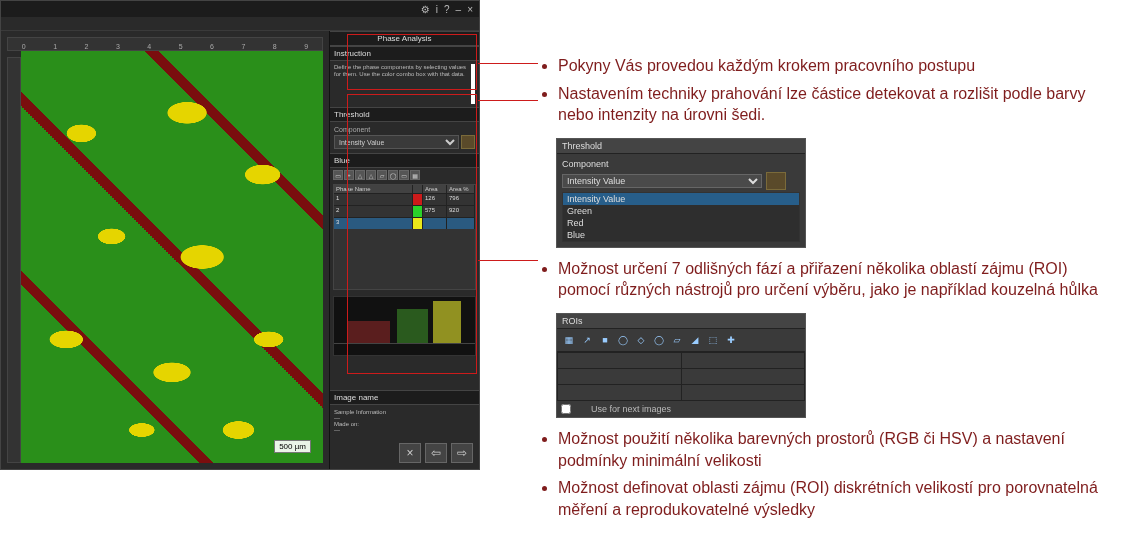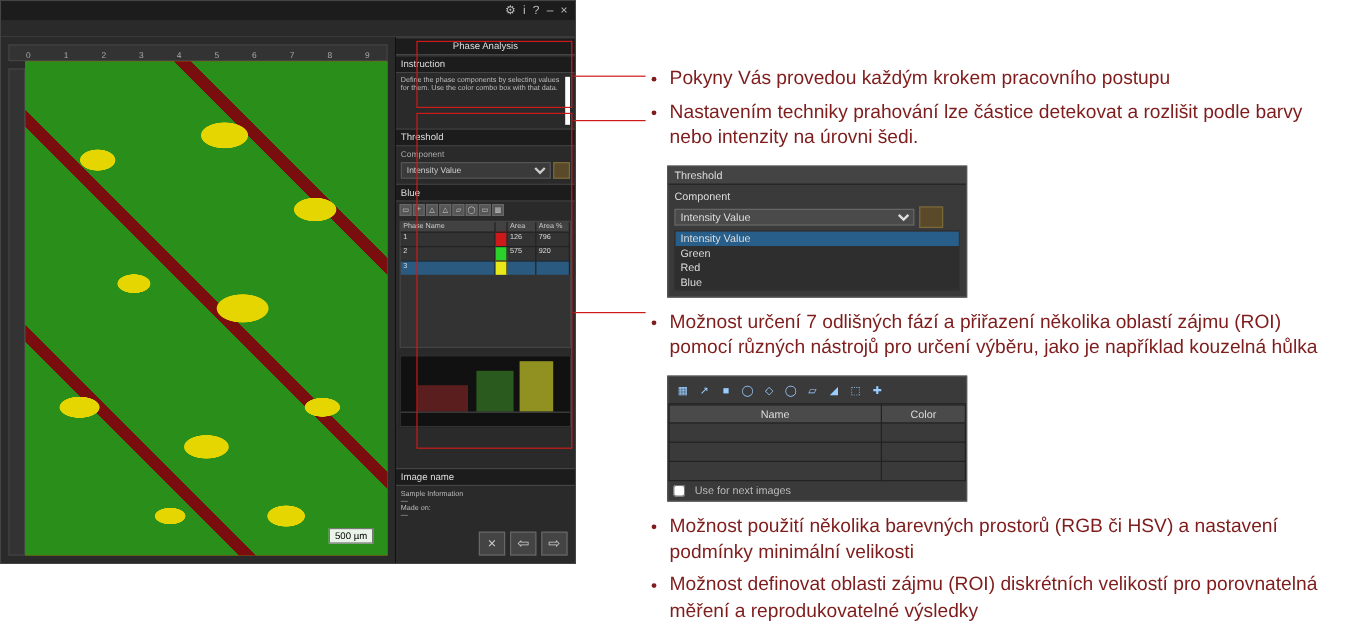--- a/index.html
+++ b/index.html
@@ -6,21 +6,21 @@
   body { background: #fff; font-family: Arial, sans-serif; font-size: 11px; color: #000; width: 1140px; height: 535px; position: relative; }
 
   
   .app { position: absolute; left: 0; top: 0; width: 480px; height: 470px; background: #2e2e2e; border: 1px solid #444; }
   .app-top { height: 16px; background: #1c1c1c; display:flex; justify-content:flex-end; align-items:center; gap:6px; padding:0 6px; color:#bbb; font-size:10px;}
   .app-menubar { height: 14px; background: #2a2a2a; border-bottom: 1px solid #3a3a3a; }
   .app-body { display:flex; height: calc(100% - 30px); }
   .viewer { flex: 1; position: relative; background:#2a2a2a; padding:6px; }
   .ruler-top { height:14px; display:flex; background:#333; color:#aaa; font-size:7px; justify-content:space-around; align-items:flex-end; border:1px solid #444;}
   .ruler-left { position:absolute; left:6px; top:26px; bottom:6px; width:14px; background:#333; border:1px solid #444;}
-  .img-area { position:absolute; left:20px; top:20px; right:6px; bottom:6px; background:#a16207; overflow:hidden;}
+  .img-area { position:absolute; left:20px; top:20px; right:6px; bottom:6px; background:#fef9c3; overflow:hidden;}
   
   .micro { position:absolute; inset:0;
     background:
       radial-gradient(ellipse 30px 18px at 20% 20%, #e5d500 48%, transparent 50%),
       radial-gradient(ellipse 40px 22px at 55% 15%, #e5d500 48%, transparent 50%),
       radial-gradient(ellipse 36px 20px at 80% 30%, #e5d500 48%, transparent 50%),
       radial-gradient(ellipse 28px 16px at 30% 45%, #e5d500 48%, transparent 50%),
       radial-gradient(ellipse 44px 24px at 60% 50%, #e5d500 48%, transparent 50%),
       radial-gradient(ellipse 34px 18px at 15% 70%, #e5d500 48%, transparent 50%),
       radial-gradient(ellipse 38px 20px at 50% 78%, #e5d500 48%, transparent 50%),
@@ -77,21 +77,21 @@
   .detail .listbox{border:1px solid #333; margin-top:2px; background:#2e2e2e;}
   .detail .listbox div{padding:1px 4px; font-size:9px;}
   .detail .listbox .sel{background:#275e8a;}
 
   .rois .iconrow{display:flex; gap:2px; padding:3px 4px; border-bottom:1px solid #222;}
   .rois .iconrow span{width:16px; height:16px; display:flex; align-items:center; justify-content:center; color:#9cf;}
   .rois table{width:100%; border-collapse:collapse;}
   .rois th{background:#4a4a4a; font-weight:normal; font-size:9px; padding:2px 4px; border:1px solid #222;}
   .rois td{height:16px; border:1px solid #222; padding:1px 4px; font-size:9px;}
   .rois .blue{background:#0020dd;}
-  .rois .chk{padding:3px 4px; font-size:9px; color:#bbb; display:flex; align-items:center; gap:8px;}
+  .rois .chk{padding:3px 4px; font-size:9px; color:#bbb; display:flex; align-items:center; gap:20px;}
   .rois .chk input{width:10px; height:10px;}
 </style>
 </head>
 <body>
 
 <div class="app">
   <div class="app-top">
     <span>⚙</span>
     <span>i</span>
     <span>?</span>
@@ -232,38 +232,35 @@
         <div>Blue</div>
       </div>
     </div>
   </div>
 
   <ul class="bullets">
     <li>Možnost určení 7 odlišných fází a přiřazení několika oblastí zájmu (ROI) pomocí různých nástrojů pro určení výběru, jako je například kouzelná hůlka</li>
   </ul>
 
   <div class="detail rois">
+    <div class="title">ROIs</div>
     <div class="iconrow">
       <span>▦</span>
       <span>↗</span>
       <span>■</span>
       <span>◯</span>
       <span>◇</span>
       <span>◯</span>
       <span>▱</span>
       <span>◢</span>
       <span>⬚</span>
       <span>✚</span>
     </div>
     <table>
       <tbody>
-          <tr>
-            <th>Name</th>
-            <th style="width:70px;">Color</th>
-          </tr>
       <tr>
             <td></td>
             <td></td>
           </tr>
       <tr>
             <td></td>
             <td></td>
           </tr>
       <tr>
             <td></td>

